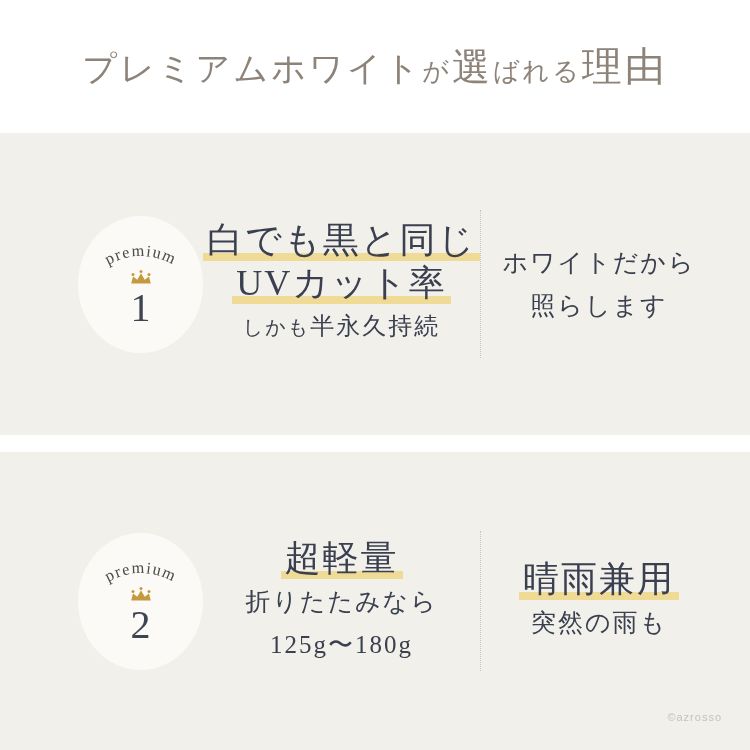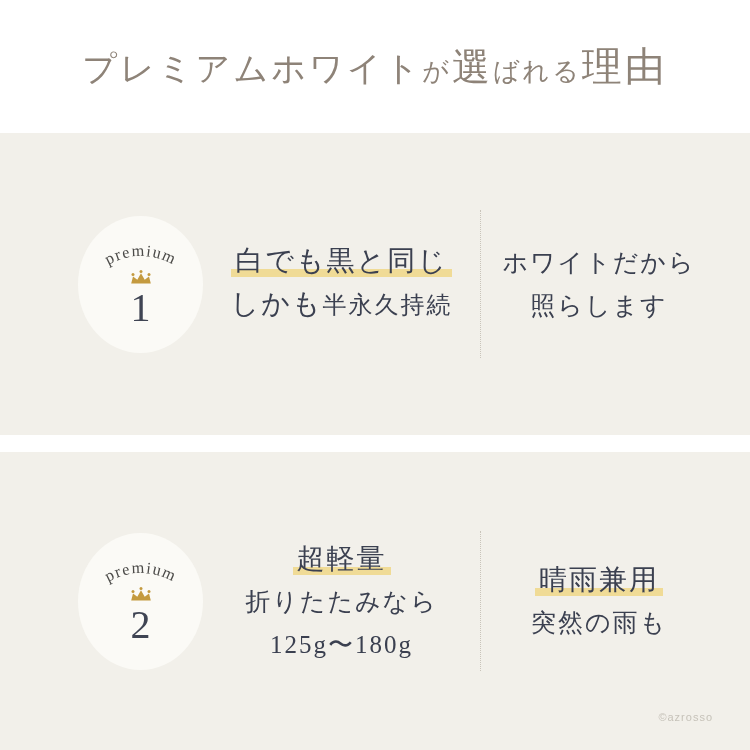--- a/index.html
+++ b/index.html
@@ -70,44 +70,44 @@
 
   
   .mid-col   { width:277px; flex:none; text-align:center; }
   .right-col { width:236px; flex:none; text-align:center; }
   .line {
     line-height:43px;
     color:#3b4050;
     letter-spacing:2px;
     white-space:nowrap;
   }
-  .lg { font-size:28px; }
+  .lg { font-size:36px; }
   .md { font-size:25px; }
   .lg-inline { font-size:24px; }
-  .md-inline { font-size:28px;text-align:center; }
+  .md-inline { font-size:20px;text-align:center; }
   .hl {
     background-image:linear-gradient(to top,#f0db96 8px,transparent 8px);
     background-repeat:no-repeat;
     padding:0 4px 1px;
   }
 
   
   .divider {
     flex:none;
     width:0;
     border-left:1px dotted #c9c4ba;
     align-self:center;
   }
   .feature-1 .divider { height:148px; }
   .feature-2 .divider { height:140px; }
 
   
   .watermark {
     position:absolute;
-    right:37px; bottom:27px;
+    right:28px; bottom:27px;
     font-size:11px;
     letter-spacing:1px;
     color:#c6c2b9;
     font-family:"Liberation Sans","DejaVu Sans",sans-serif;
   }
 </style>
 </head>
 <body>
 
 <div class="page">
@@ -132,20 +132,21 @@
             <circle cx="13" cy="1.6" r="1.5"></circle>
             <circle cx="21" cy="4.6" r="1.5"></circle>
           </g>
         </svg>
         <div class="badge-num">1</div>
       </div>
     </div>
 
     <div class="mid-col">
       <div class="line lg"><span class="hl">白でも黒と同じ</span></div>
+      <div class="line lg"><span class="hl">UVカット率</span></div>
       <div class="line"><span class="md-inline">しかも</span><span class="lg-inline">半永久持続</span></div>
     </div>
 
     <div class="divider"></div>
 
     <div class="right-col">
       <div class="line md">ホワイトだから</div>
       <div class="line md">照らします</div>
     </div>
   </section>

